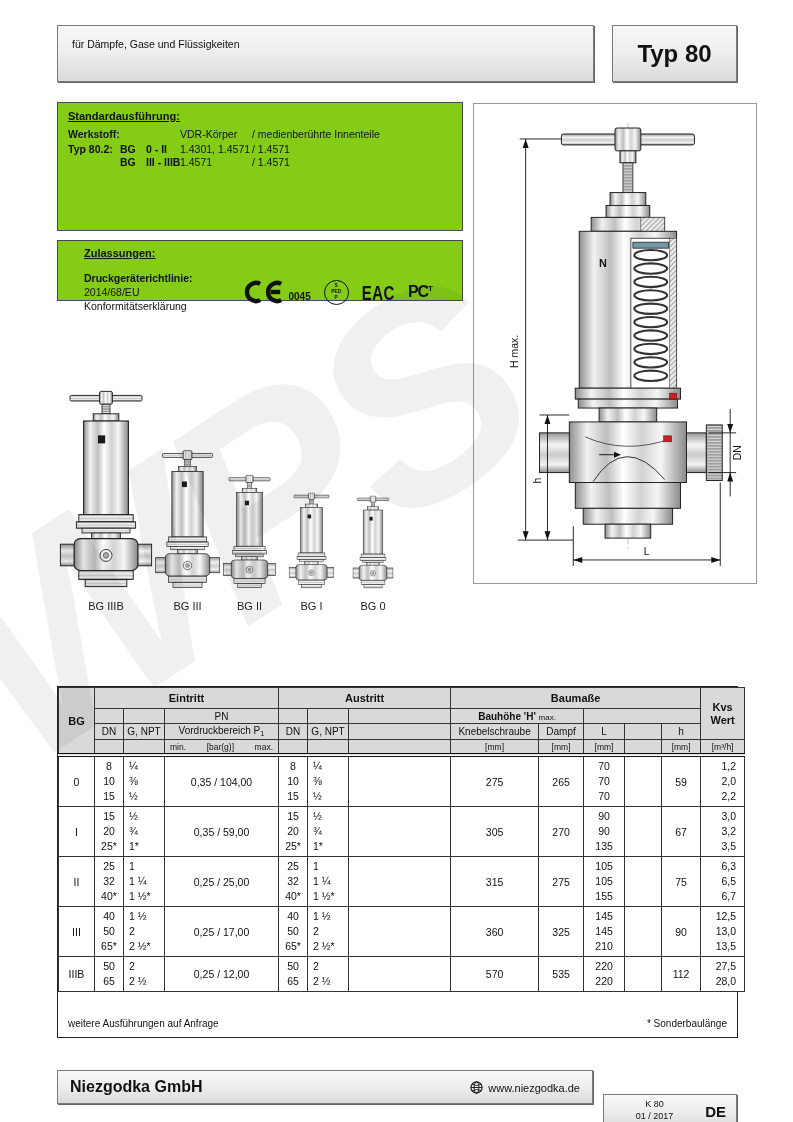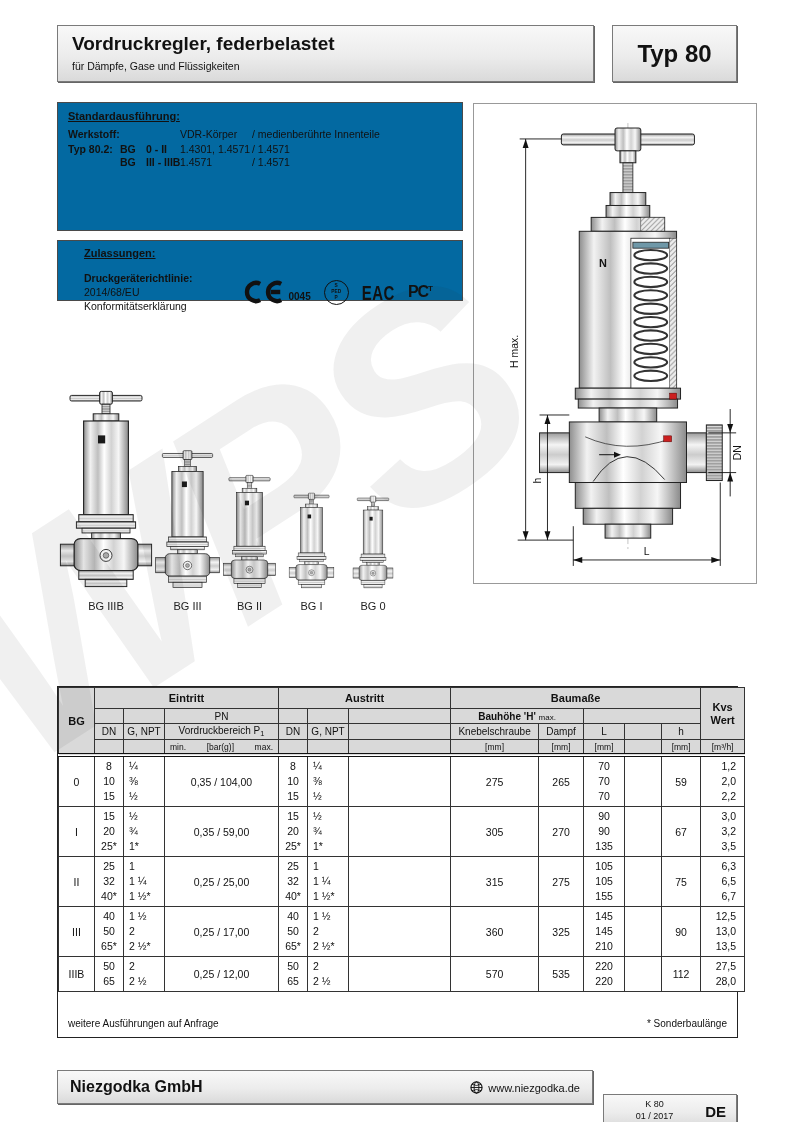--- a/index.html
+++ b/index.html
@@ -6,21 +6,21 @@
   body{
     width:793px;height:1122px;position:relative;background:#fff;overflow:hidden;
     font-family:"Liberation Sans","DejaVu Sans",sans-serif;color:#111;
     -webkit-font-smoothing:antialiased;
   }
   .abs{position:absolute;box-sizing:border-box;}
   .box3d{
     background:linear-gradient(180deg,#f8f8f8 0%,#ececec 55%,#dadada 100%);
     border:1px solid #7a7a7a;box-shadow:1px 1px 0 #666;
   }
-  .outline-box{border:1px solid #4a4a4a;background:#0369a1;}
+  .outline-box{border:1px solid #4a4a4a;background:#84cc16;}
   
   #title-box{left:57px;top:25px;width:537px;height:57px;padding:7px 0 0 14px;}
   #page-title{font-size:19px;font-weight:bold;margin:0;}
   #page-subtitle{font-size:10.5px;margin-top:5px;}
   #typ-box{left:612px;top:25px;width:125px;height:57px;display:flex;align-items:center;justify-content:center;
     font-size:24px;font-weight:bold;}
   
   #std-box{left:57px;top:102px;width:406px;height:129px;padding:7px 10px;font-size:10.5px;}
   .uhead{font-weight:bold;text-decoration:underline;font-size:11px;}
   .srow{margin-top:6px;white-space:nowrap;}
@@ -88,21 +88,20 @@
     color:rgba(40,40,40,0.07);transform:rotate(-33deg);transform-origin:0 100%;white-space:nowrap;
     letter-spacing:-10px;z-index:9;pointer-events:none;}
   svg text{font-family:"Liberation Sans","DejaVu Sans",sans-serif;}
 </style>
 </head>
 <body>
 
 <div id="wm">WPS</div>
 
 <div class="abs box3d" id="title-box">
-  <div id="page-title">Vordruckregler, federbelastet</div>
   <div id="page-subtitle">für Dämpfe, Gase und Flüssigkeiten</div>
 </div>
 <div class="abs box3d" id="typ-box">
   <span>Typ 80</span>
 </div>
 
 <div class="abs outline-box" id="std-box">
   <span class="uhead">Standardausführung:</span>
   <div class="srow">
     <span class="b w112">Werkstoff:</span><span class="w72">VDR-Körper</span><span>/ medienberührte Innenteile</span>

